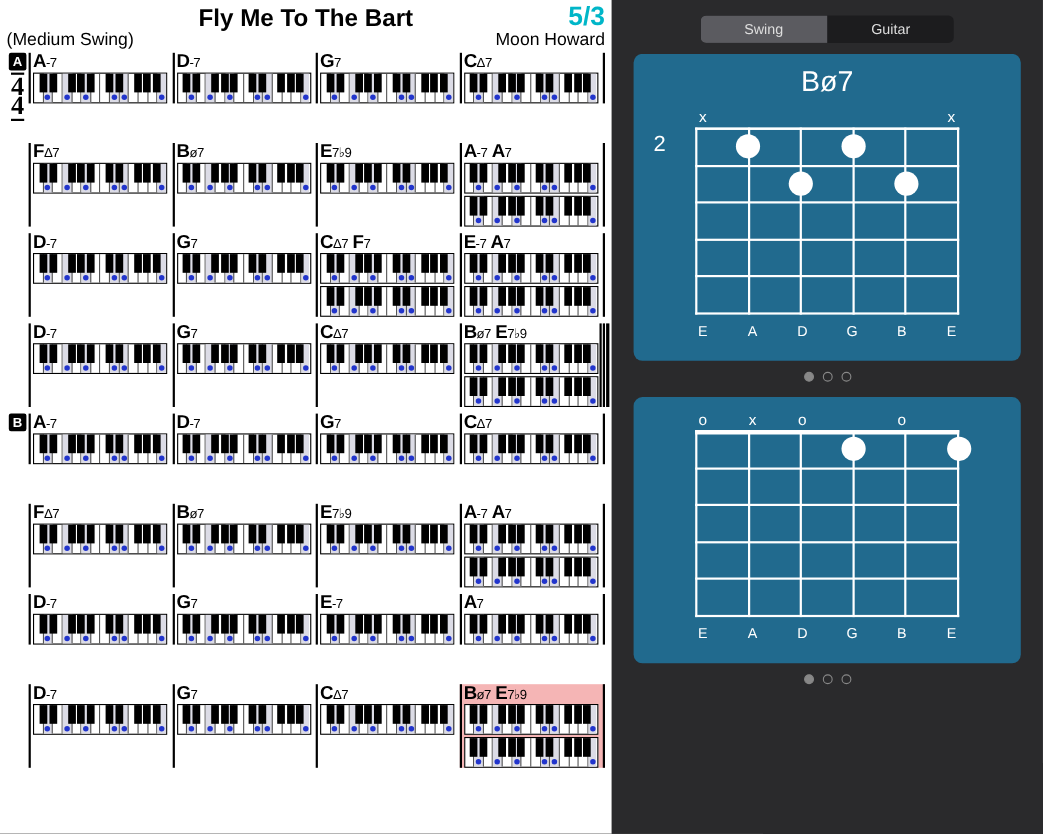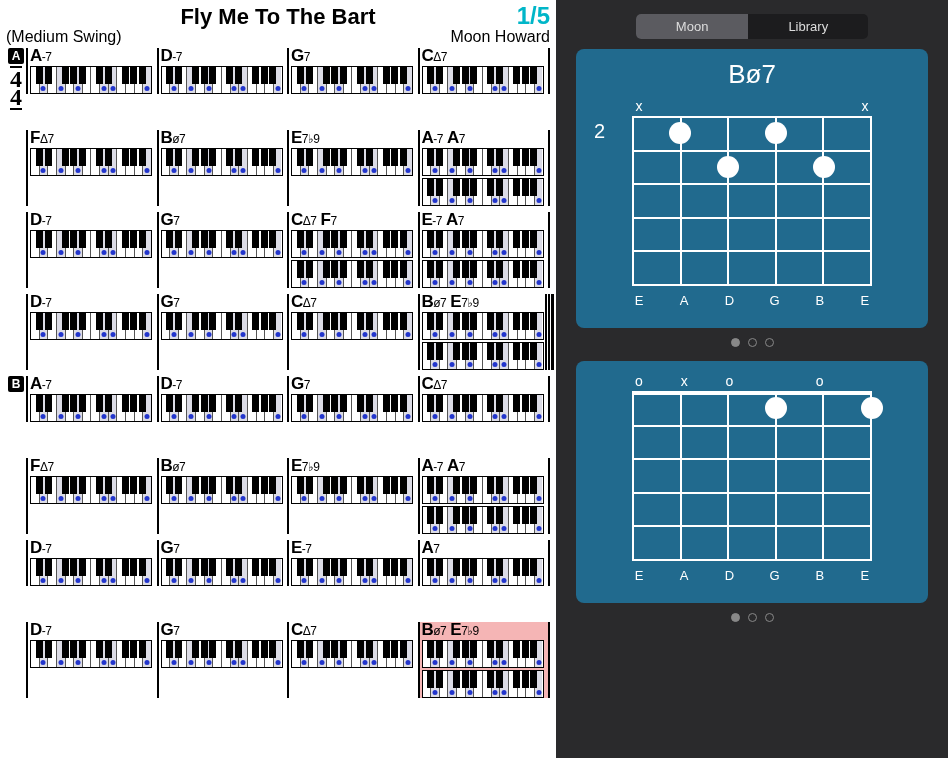--- a/index.html
+++ b/index.html
@@ -260,21 +260,21 @@
   .pdot {
     width:9px; height:9px; border-radius:50%;
     border:1px solid #888; background:transparent;
   }
   .pdot.active { background:#888; }
 </style>
 </head>
 <body>
 
 <div class="sheet">
-  <div class="page-counter">1/5</div>
+  <div class="page-counter">5/3</div>
   <div class="sheet-title">Fly Me To The Bart</div>
   <div class="style-line">
     <span>(Medium Swing)</span>
     <span class="composer">Moon Howard</span>
   </div>
   <div class="leadgrid" id="leadgrid">
       <div class="lrow">
         <div class="gutter">
           <div class="rehearsal">A</div>
           <div class="timesig">
@@ -1994,22 +1994,22 @@
               </div>
             </div>
           </div>
         </div>
       </div>
     </div>
 </div>
 
 <div class="panel">
   <div class="seg">
-    <button class="active">Moon</button>
-    <button>Library</button>
+    <button class="active">Swing</button>
+    <button>Guitar</button>
   </div>
   <div class="cards" id="cards">
       <div class="card">
         <h2>Bø7</h2>
         <div class="fret">
           <div class="fretlabel">2</div>
           <div class="markers">
             <span>x</span>
             <span></span>
             <span></span>

